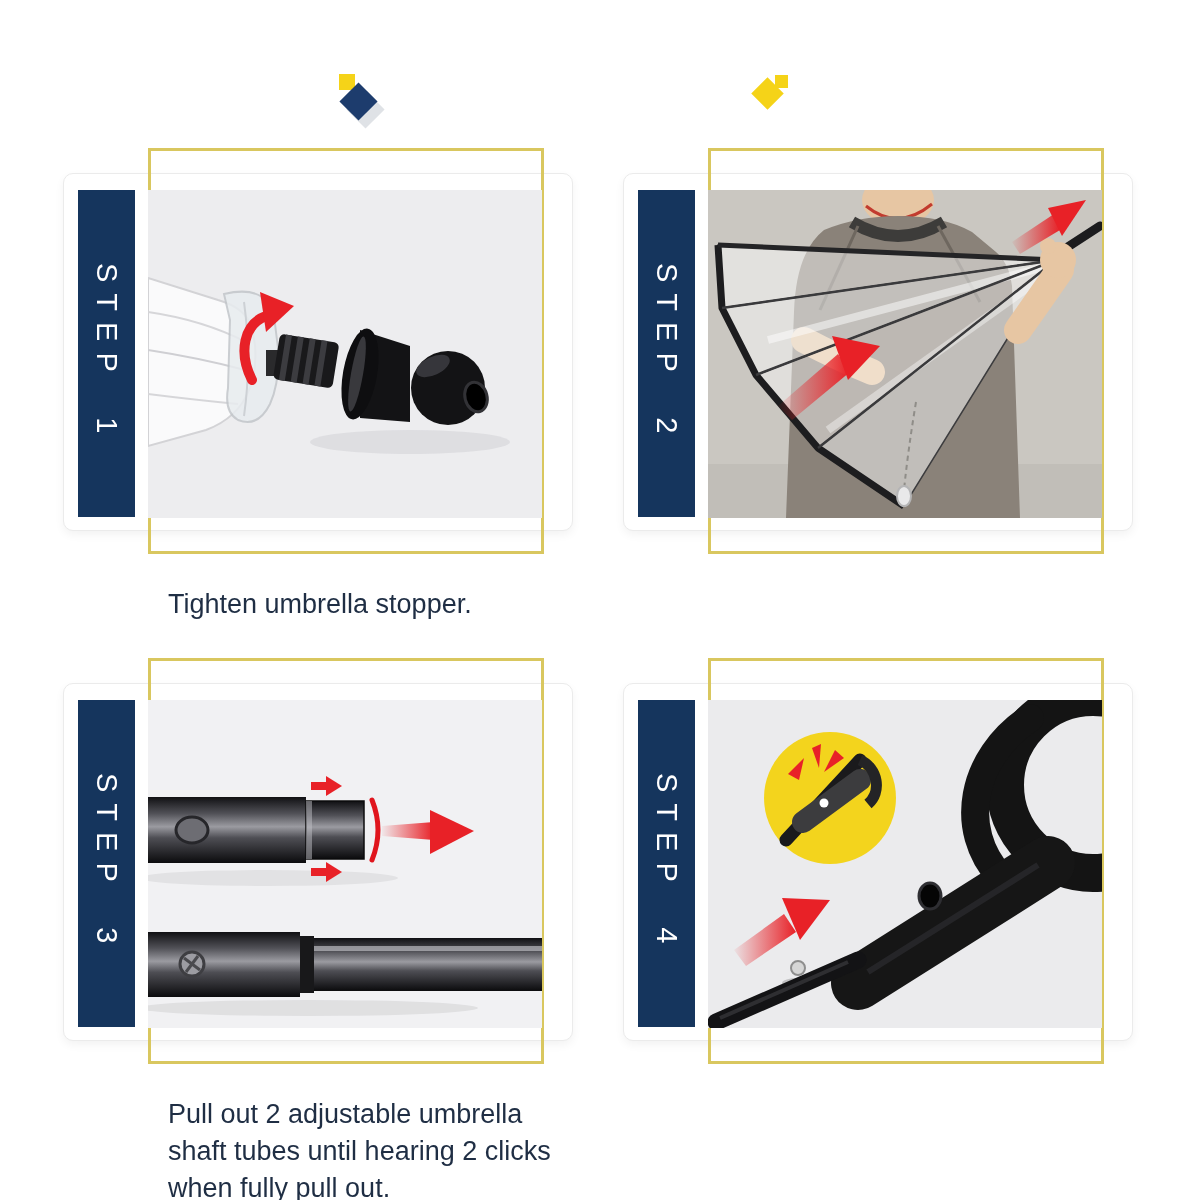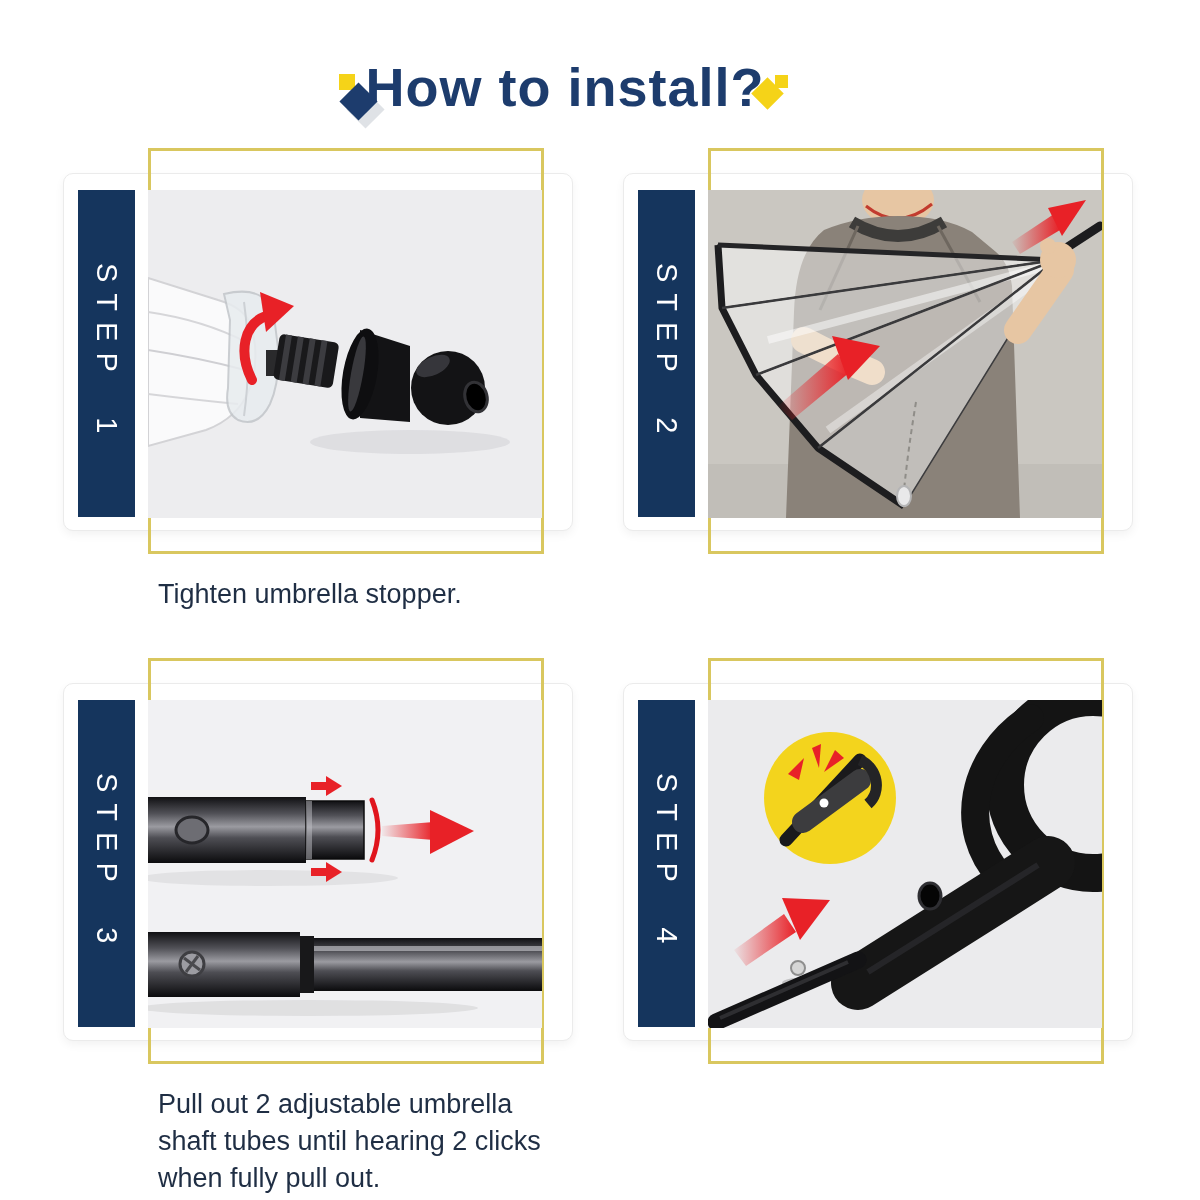--- a/index.html
+++ b/index.html
@@ -24,36 +24,33 @@
   .yframe{position:absolute;left:88px;top:8px;width:390px;height:400px;
           border:3px solid #d9c75f;z-index:1;}
   .card{position:absolute;left:3px;top:33px;width:508px;height:356px;background:#fff;
         border:1px solid #ebebeb;border-radius:10px;box-shadow:0 4px 10px rgba(0,0,0,.05);z-index:0;}
   .photo{position:absolute;left:88px;top:50px;width:394px;height:328px;overflow:hidden;z-index:2;}
   .photo svg{display:block;}
   .banner{position:absolute;left:18px;top:50px;width:57px;height:327px;background:#15355d;
           display:flex;align-items:center;justify-content:center;z-index:3;}
   .banner span{writing-mode:vertical-rl;color:#ffffff;font-size:29px;font-weight:400;
                letter-spacing:11px;word-spacing:16px;}
-  .caption{position:absolute;left:90px;top:428px;width:478px;margin:8px;
+  .caption{position:absolute;left:90px;top:428px;width:478px;margin:18px;
            font-size:27px;line-height:37px;color:#1f2e44;white-space:pre-line;}
 </style>
 </head>
 <body>
 
 <div class="canvas">
 
   <div class="deco sq-left"></div>
   <div class="deco dia-shadow"></div>
   <div class="deco dia-left"></div>
   <div class="deco dia-right"></div>
   <div class="deco sq-right"></div>
-  <div class="title-row">
-    <span class="title">How to install?</span>
-  </div>
 
   <section class="quad q1">
     <div class="yframe"></div>
     <div class="card"></div>
     <div class="photo">
       <svg width="394" height="328" viewBox="0 0 394 328" xmlns="http://www.w3.org/2000/svg">
         <rect width="394" height="328" fill="#ededef"></rect>
         <ellipse cx="262" cy="252" rx="100" ry="12" fill="#dadadd" opacity="0.8"></ellipse>
         <g>
           <path d="M0,88 L70,110 Q98,118 104,138 L107,155 Q109,182 101,200 Q90,228 58,240 L0,256 Z" fill="#fafafb" stroke="#d3d3d6" stroke-width="2"></path>

